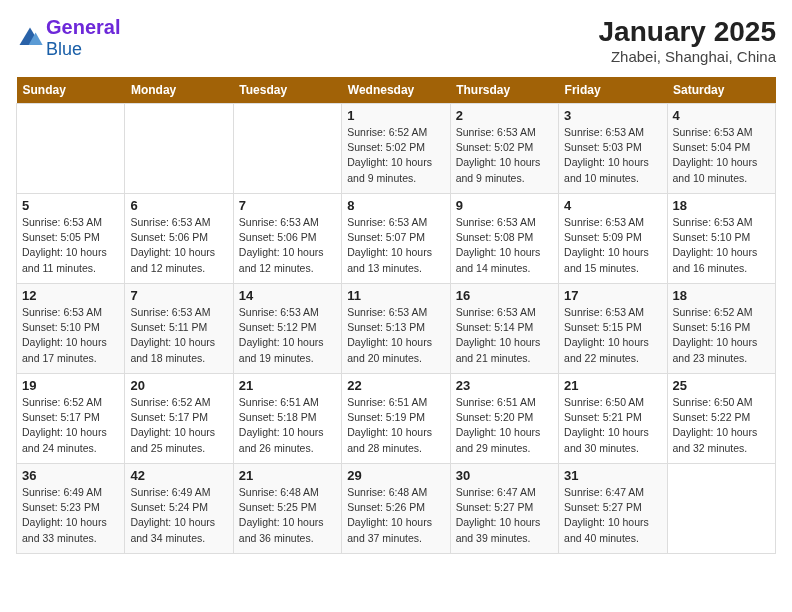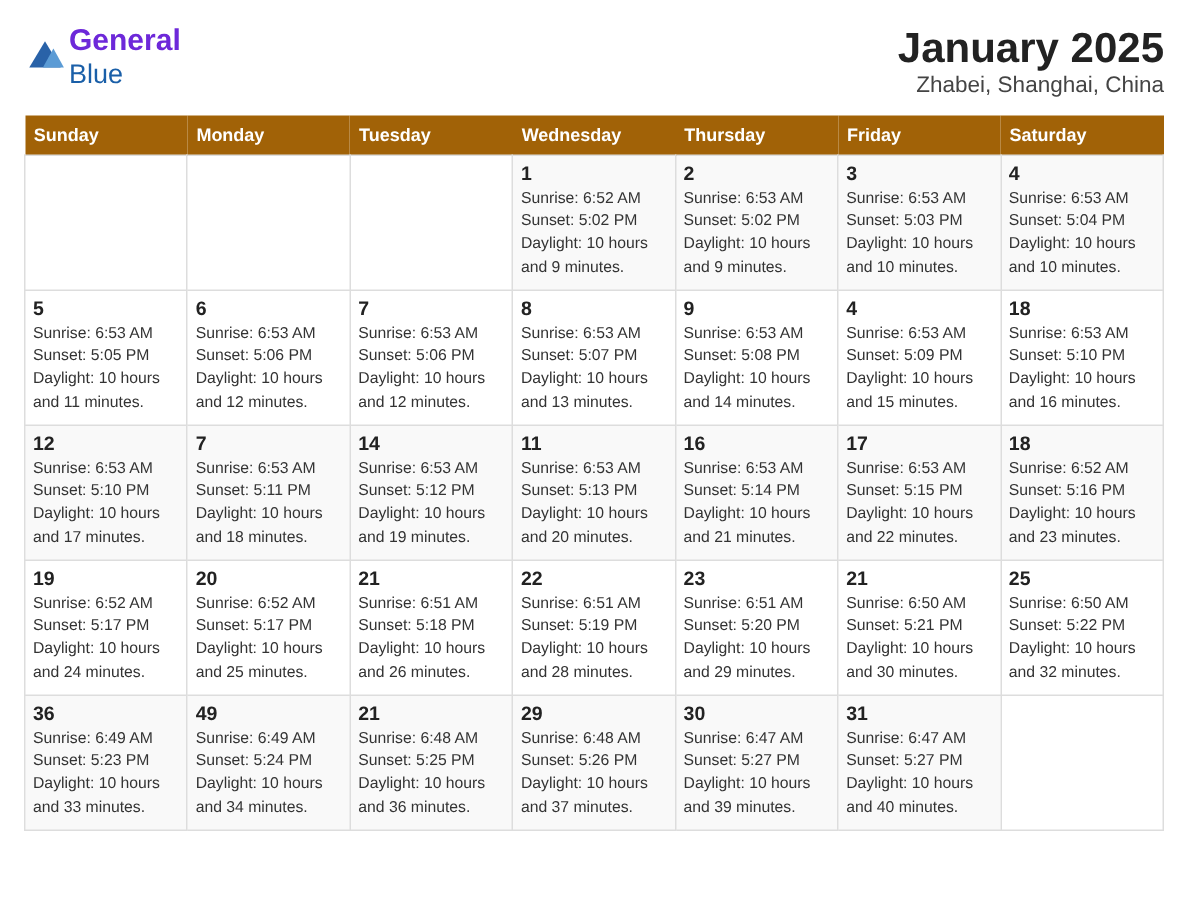--- a/index.html
+++ b/index.html
@@ -311,21 +311,21 @@
       </tr>
       <tr>
         <td>
           <span class="day-num">36</span>
           <div class="day-info" style="white-space: pre-line;">Sunrise: 6:49 AM
 Sunset: 5:23 PM
 Daylight: 10 hours
 and 33 minutes.</div>
         </td>
         <td>
-          <span class="day-num">49</span>
+          <span class="day-num">42</span>
           <div class="day-info" style="white-space: pre-line;">Sunrise: 6:49 AM
 Sunset: 5:24 PM
 Daylight: 10 hours
 and 34 minutes.</div>
         </td>
         <td>
           <span class="day-num">21</span>
           <div class="day-info" style="white-space: pre-line;">Sunrise: 6:48 AM
 Sunset: 5:25 PM
 Daylight: 10 hours

